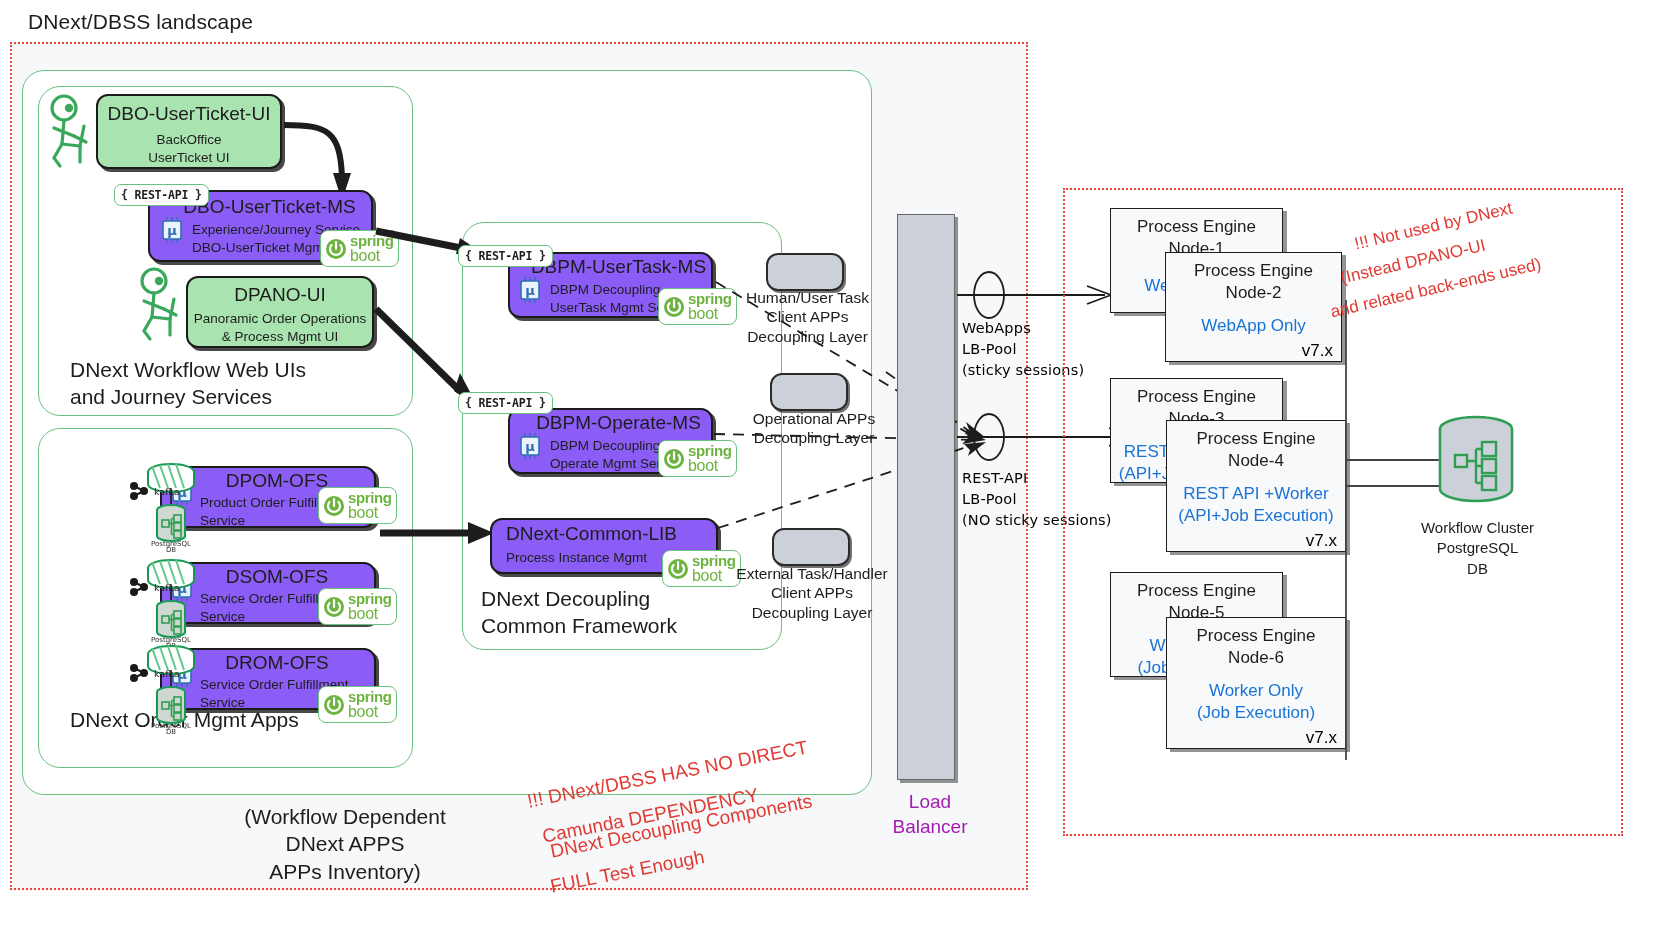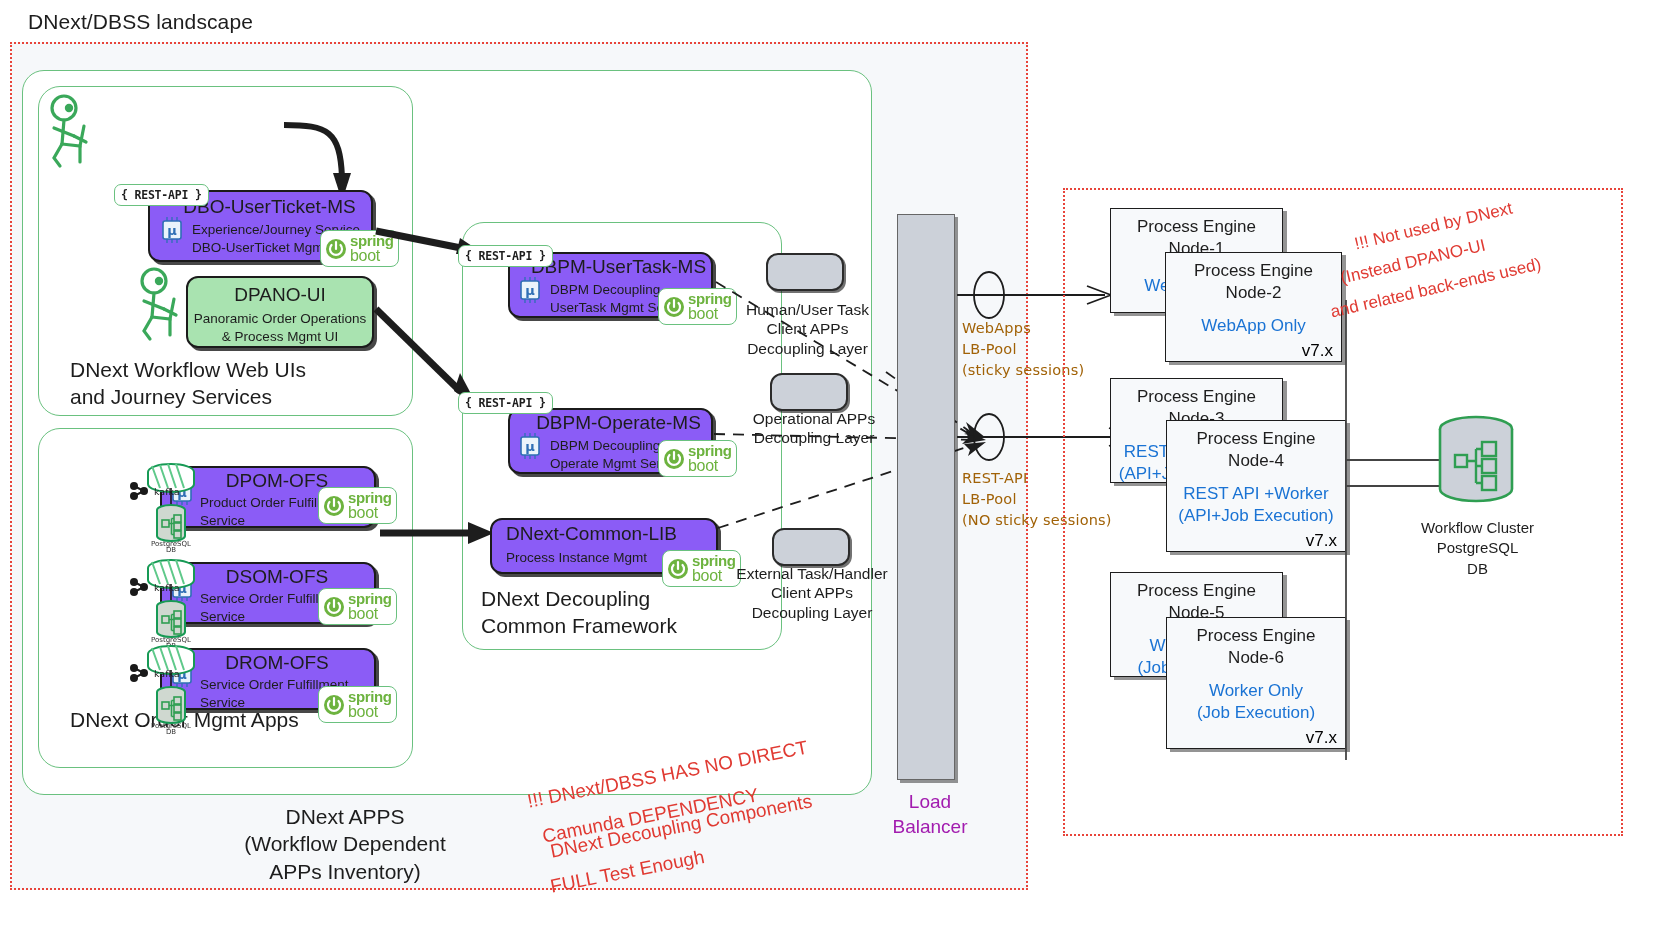--- a/index.html
+++ b/index.html
@@ -57,21 +57,21 @@
   .lb-bar{background:#ccd1d9;border:1.6px solid #666;box-shadow:3px 3px 0 0 rgba(20,20,20,.45);}
   .lb-cap{font-size:19px;color:#a21caf;text-align:center;line-height:1.3;}
 
   
   .pe{background:#f7f9fb;border:1.7px solid #1d1d1d;box-shadow:4px 3px 0 0 rgba(60,60,60,.55);}
   .pe .hdr{font-size:17px;color:#1d1d1d;text-align:center;line-height:1.32;padding-top:7px;}
   .pe .role{color:#1a73d4;font-size:17px;text-align:center;line-height:1.3;}
   .pe .ver{color:#000000;font-size:17px;text-align:right;padding-right:8px;}
 
   
-  .hand{font-family:"DejaVu Sans","Liberation Sans",sans-serif;font-size:14.5px;color:#a16207;line-height:1.45;letter-spacing:.2px;}
+  .hand{font-family:"DejaVu Sans","Liberation Sans",sans-serif;font-size:14.5px;color:#000000;line-height:1.45;letter-spacing:.2px;}
 
   
   .redann{color:#e03a32;line-height:1.5;white-space:nowrap;}
 
   
   .dbcap{font-size:15px;color:#1d1d1d;text-align:center;line-height:1.35;}
 
   svg{overflow:visible;}
   .ln{stroke:#1d1d1d;fill:none;}
 </style>
@@ -98,20 +98,25 @@
       <circle cx="29" cy="16" r="2.6" fill="#3aa85a"></circle>
       <path d="M24 28 L22 52"></path>
       <path d="M14 36 L34 44"></path>
       <path d="M22 52 L40 54 L44 34"></path>
       <path d="M22 52 L14 66 L20 74"></path>
       <path d="M34 44 L46 50"></path>
       <path d="M40 54 L40 70"></path>
     </g>
   </svg>
 
+  <div class="card green" style="left:96px;top:94px;width:186px;height:75px;">
+    <div class="card-title" style="margin-top:7px;">DBO-UserTicket-UI</div>
+    <div class="card-sub center" style="margin-top:6px;">BackOffice</div>
+    <div class="card-sub center">UserTicket UI</div>
+  </div>
 
   <svg class="abs" style="left:282px;top:105px;" width="110" height="110">
     <path class="ln" d="M2 20 C 46 20, 58 26, 60 72" stroke-width="6"></path>
     <path d="M60 96 L51 68 L69 68 Z" fill="#1d1d1d"></path>
   </svg>
 
   <div class="card blue" style="left:148px;top:190px;width:225px;height:72px;">
     <div class="card-title" style="margin-top:4px;margin-left:18px;">DBO-UserTicket-MS</div>
     <div class="card-sub" style="margin-left:42px;margin-top:3px;">Experience/Journey Service</div>
     <div class="card-sub" style="margin-left:42px;">DBO-UserTicket Mgmt</div>
@@ -389,21 +394,21 @@
         <path d="M12 5 V12" stroke="#fff" stroke-width="2.2" stroke-linecap="round"></path>
       <path d="M7.5 8 A6 6 0 1 0 16.5 8" stroke="#fff" stroke-width="2.2" fill="none" stroke-linecap="round"></path>
     </svg>
     <span class="txt">
         <b>spring</b>
         <s>boot</s>
       </span>
   </div>
 
   <div class="abs greyblock" style="left:766px;top:253px;width:78px;height:38px;"></div>
-  <div class="abs layer-cap" style="left:735px;top:300px;width:145px;">
+  <div class="abs layer-cap" style="left:735px;top:288px;width:145px;">
     <div>Human/User Task</div>
     <div>Client APPs</div>
     <div>Decoupling Layer</div>
   </div>
 
   <div class="abs greyblock" style="left:770px;top:373px;width:78px;height:38px;"></div>
   <div class="abs layer-cap" style="left:740px;top:409px;width:148px;">
     <div>Operational APPs</div>
     <div>Decoupling Layer</div>
   </div>
@@ -529,18 +534,18 @@
   <div class="abs redann" style="left:1338px;top:266px;font-size:17px;transform:rotate(-13deg);transform-origin:left top;">(Instead DPANO-UI</div>
   <div class="abs redann" style="left:1328px;top:300px;font-size:17px;transform:rotate(-13deg);transform-origin:left top;">and related back-ends used)</div>
 
   <div class="abs redann" style="left:525px;top:788px;font-size:19px;transform:rotate(-11deg);transform-origin:left top;">!!! DNext/DBSS HAS NO DIRECT</div>
   <div class="abs redann" style="left:540px;top:823px;font-size:19px;transform:rotate(-11deg);transform-origin:left top;">Camunda DEPENDENCY</div>
 
   <div class="abs redann" style="left:548px;top:838px;font-size:19px;transform:rotate(-11deg);transform-origin:left top;">DNext Decoupling Components</div>
   <div class="abs redann" style="left:548px;top:873px;font-size:19px;transform:rotate(-11deg);transform-origin:left top;">FULL Test Enough</div>
 
   <div class="abs group-caption" style="left:195px;top:803px;width:300px;text-align:center;">
+    <div>(Workflow Dependent</div>
     <div>DNext APPS</div>
-    <div>(Workflow Dependent</div>
     <div>APPs Inventory)</div>
   </div>
 
 </div>
 
 </body></html>

